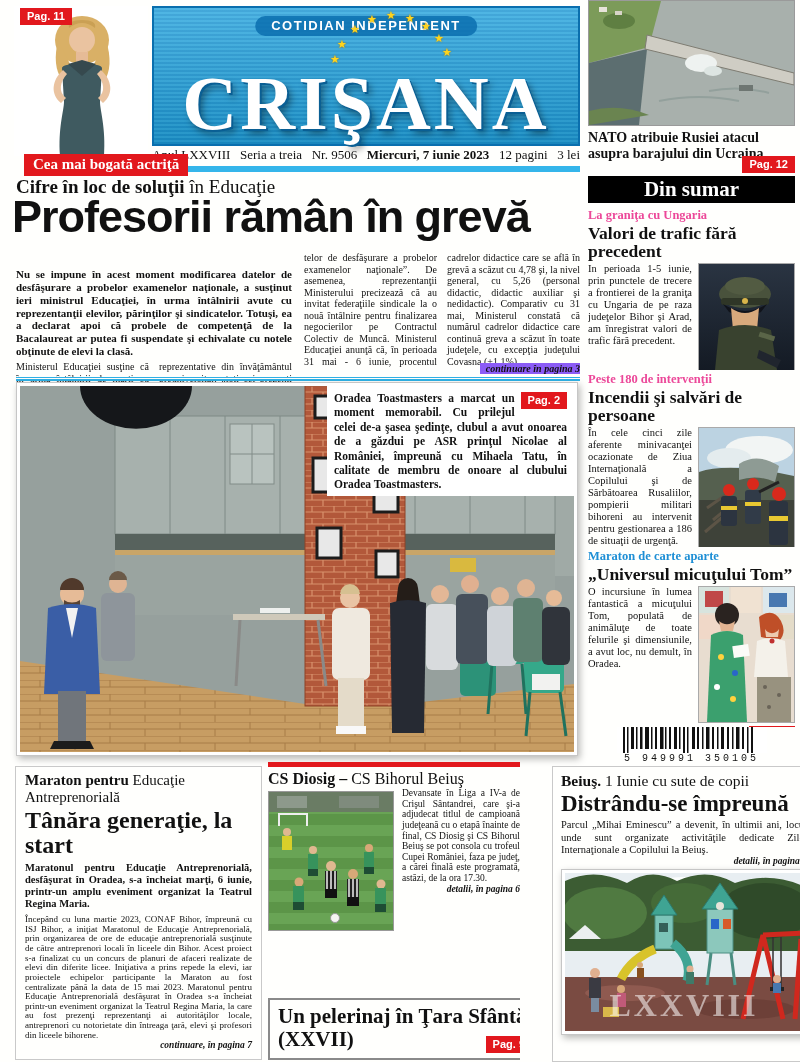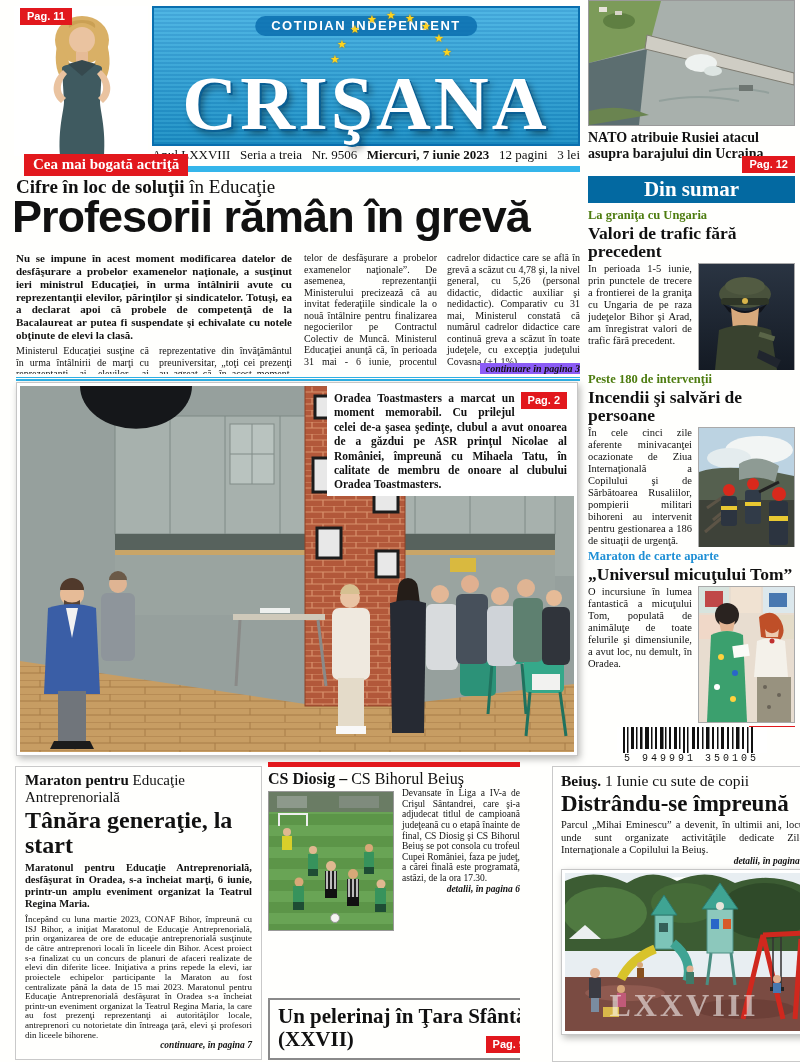--- a/index.html
+++ b/index.html
@@ -33,40 +33,40 @@
   
   #dam-frame{left:588px;top:0px;width:207px;height:126px;border:1px solid #9a9a9a;box-sizing:border-box;overflow:hidden;}
   #nato-caption{left:588px;top:130px;width:207px;height:44px;font:bold 14px "Liberation Serif",serif;line-height:1.12;}
   #nato-caption .pbadge{position:absolute;right:0;bottom:1px;}
   
   #lead-kicker{left:16px;top:176px;font-size:19px;}
   #lead-kicker b{font-weight:bold;}
   #headline{left:12px;top:194px;width:574px;font:bold 45px "Liberation Sans",sans-serif;
             letter-spacing:-1px;line-height:1.0;white-space:nowrap;}
   #lead-body{left:16px;top:252px;width:564px;height:122px;}
-  #lead-left{position:absolute;left:0;top:0;width:276px;height:122px;overflow:hidden;}
+  #lead-left{position:absolute;left:0;top:16px;width:276px;height:122px;overflow:hidden;}
   #lead-intro{font-weight:bold;font-size:11px;line-height:1.17;text-align:justify;}
   #lead-left-cols{margin-top:3px;column-count:2;column-gap:10px;font-size:10px;line-height:1.15;text-align:justify;}
   #lead-right{position:absolute;left:288px;top:0;width:276px;height:122px;overflow:hidden;}
   #lead-right-cols{column-count:2;column-gap:10px;font-size:10px;line-height:1.15;text-align:justify;height:122px;}
   #lead-cont{position:absolute;right:0;bottom:0;background:#8b5cf6;font:bold italic 10px "Liberation Serif",serif;padding-left:6px;}
   #bluerule{left:16px;top:377px;width:564px;height:4px;
             background:linear-gradient(#2fb1e6 0 1.5px,#fffffd 1.5px 2.5px,#2fb1e6 2.5px 4px);}
   
   .photo-frame{background:#fff;border:1px solid #c6c6c6;box-shadow:2px 3px 7px rgba(0,0,0,.28);padding:3px;box-sizing:border-box;}
   #main-photo{left:16px;top:382px;width:562px;height:374px;}
   #main-caption{position:absolute;right:3px;top:3px;width:247px;background:#fff;padding:5px 7px 4px;
                 font:bold 11.5px "Liberation Serif",serif;line-height:1.25;text-align:justify;box-sizing:border-box;}
   #main-caption .pbadge{float:right;margin:1px 0 0 6px;}
   
-  #din-sumar{left:588px;top:176px;width:207px;height:27px;background:#0369a1;color:#fff;
+  #din-sumar{left:588px;top:176px;width:207px;height:27px;background:#000000;color:#fff;
              text-align:center;font:bold 21px "Liberation Serif",serif;line-height:26px;}
   .si{left:588px;width:207px;overflow:hidden;}
   .si-kicker{font-weight:bold;font-size:12.5px;margin-bottom:1px;}
-  .k-red{color:#4d7c0f;} .k-blue{color:#1e8fd5;}
+  .k-red{color:#ec4899;} .k-blue{color:#1e8fd5;}
   .si-title{font-weight:bold;font-size:17.5px;line-height:1.04;margin-bottom:3px;}
   .si-photowrap{float:right;width:97px;margin:0 0 2px 6px;text-align:right;}
   .si-photowrap svg{border:1px solid #aaa;display:block;}
   .si-photowrap .pbadge{margin-top:3px;}
   .si-body{font-size:10.5px;line-height:1.14;text-align:justify;}
   #item1{top:208px;height:162px;} #item2{top:372px;height:175px;} #item3{top:549px;height:178px;}
   #barcode-block{left:610px;top:727px;width:163px;text-align:center;}
   #barcode-digits{font:10px "Liberation Mono",monospace;letter-spacing:3px;margin-top:0px;}
   
   .kick2{font-size:15px;} .kick2 b{font-weight:bold;}

